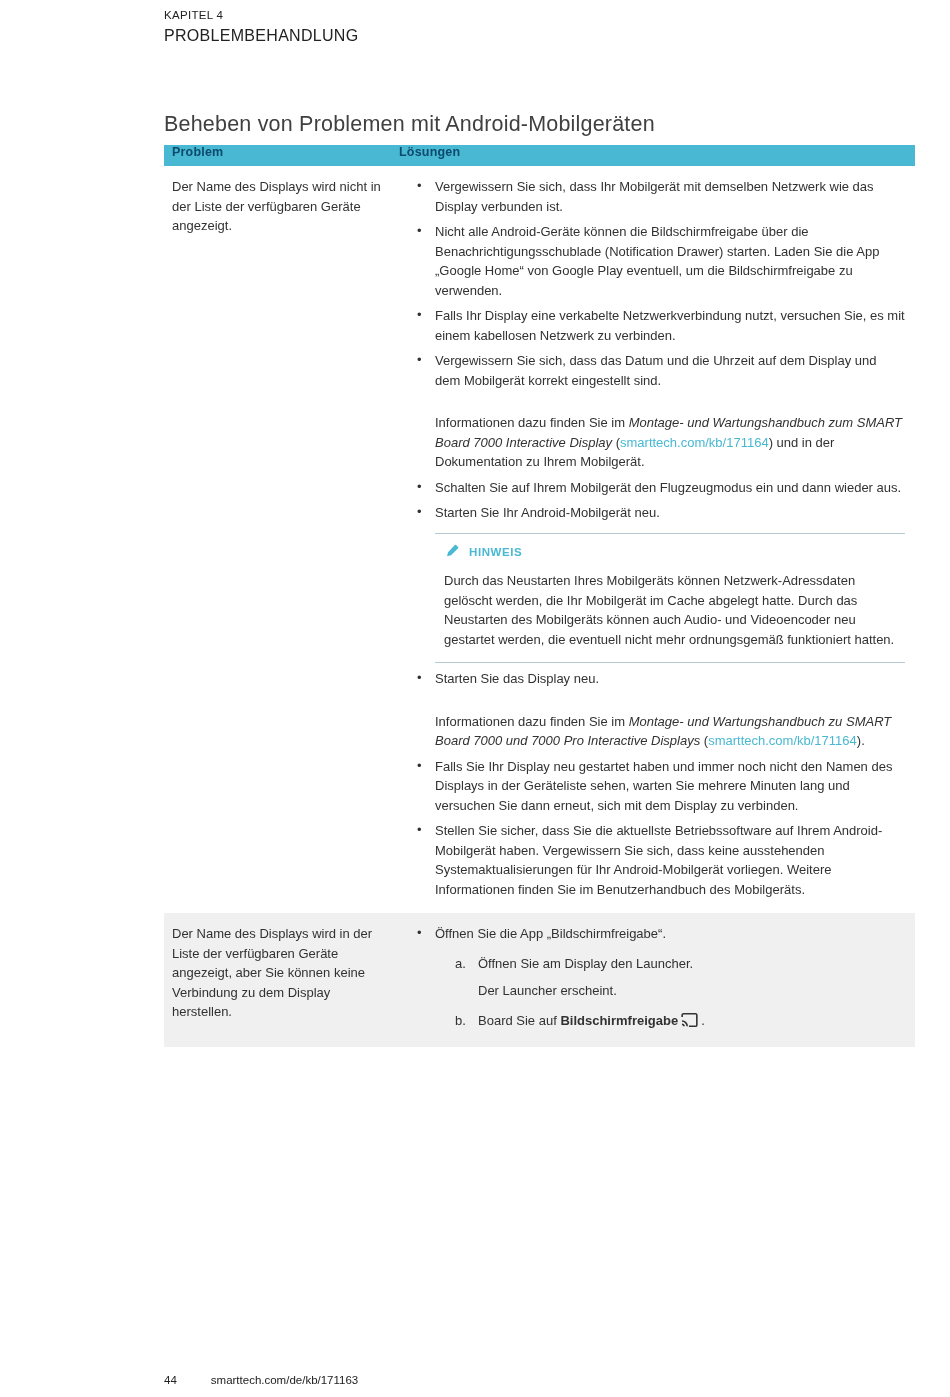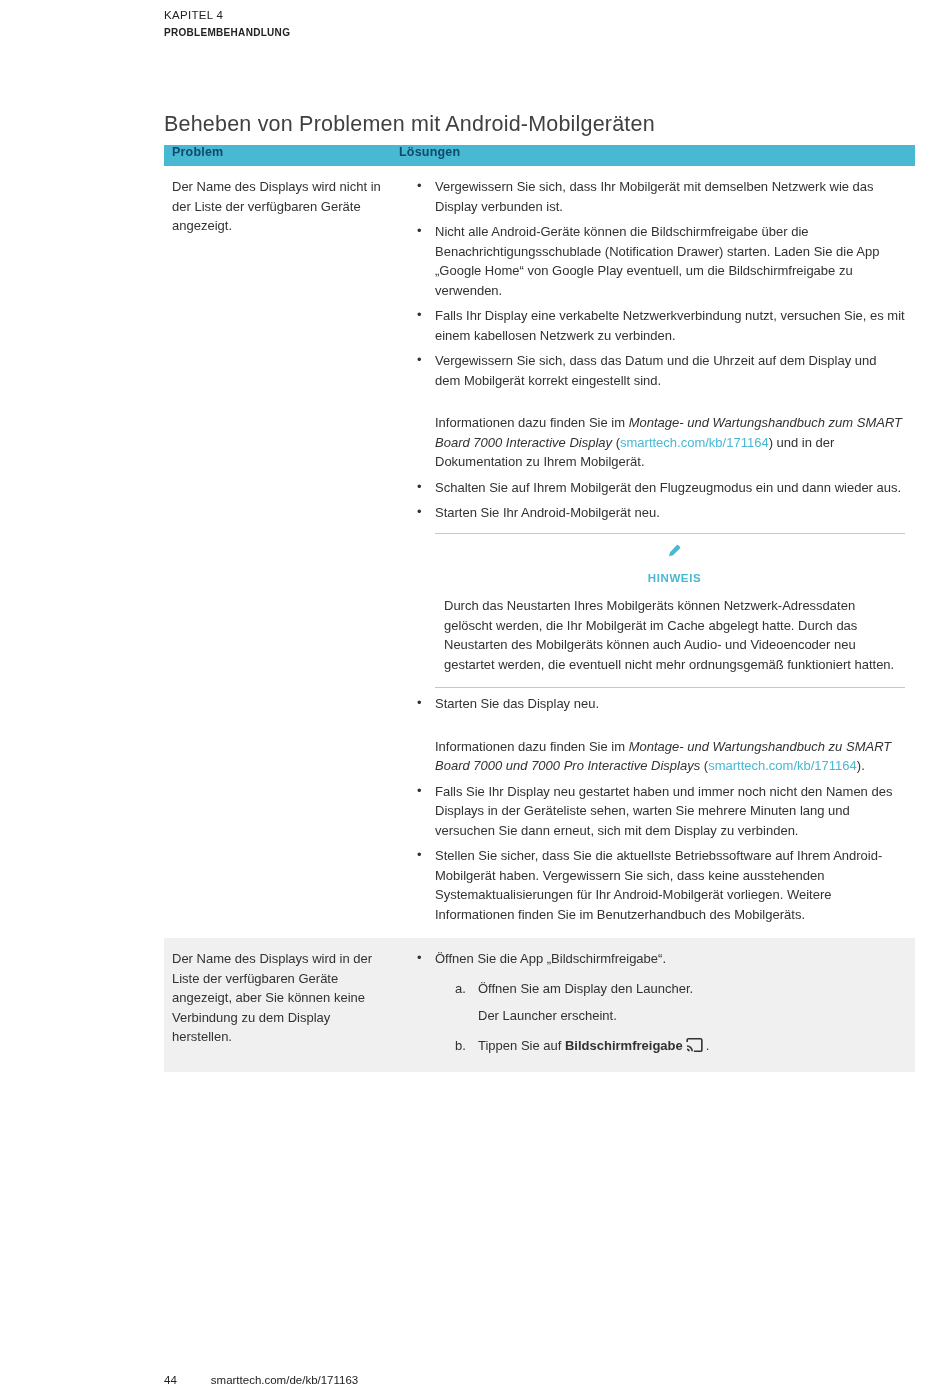--- a/index.html
+++ b/index.html
@@ -5,21 +5,21 @@
   * { margin:0; padding:0; box-sizing:border-box; }
   html, body { background:#ffffff; }
   body {
     width:950px; height:1397px; position:relative; overflow:hidden;
     font-family:"Liberation Sans","DejaVu Sans",sans-serif;
     font-size:13px; color:#323232;
   }
 
   .chapter-header { position:absolute; left:164px; top:9px; }
   .chapter-label { font-size:11.5px; letter-spacing:0.3px; color:#222222; }
-  .chapter-section { font-size:10px; font-weight:700; letter-spacing:0.3px; color:#222222; margin-top:6px; }
+  .chapter-section { font-size:16px; font-weight:400; letter-spacing:0.3px; color:#222222; margin-top:6px; }
 
   .page-title {
     position:absolute; left:164px; top:112px;
     font-size:21.5px; font-weight:400; color:#404040; letter-spacing:0.2px;
   }
 
   table.trouble-table {
     position:absolute; left:164px; top:145px; width:751px;
     border-collapse:collapse; table-layout:fixed; font-size:13px;
   }
@@ -47,21 +47,21 @@
 
   .para + .para { margin-top:23px; }
   .italic { font-style:italic; }
   .bold { font-weight:700; }
   a.link { color:#49b8d2; text-decoration:none; cursor:pointer; }
 
   .note {
     border-top:1px solid #b7ccd2; border-bottom:1px solid #b7ccd2;
     margin:10px 0 6px 0; padding:9px 0 13px 9px;
   }
-  .note-header { display:flex; align-items:center; gap:8px;flex-direction:column; }
+  .note-header { display:flex; align-items:center; gap:8px; }
   .note-label { color:#49b8d2; font-weight:700; font-size:11.5px; letter-spacing:0.6px; }
   .note-text { margin-top:9px; line-height:1.5; }
 
   .substeps { margin-top:9px; }
   .substep { display:flex; margin:10px 0 0 20px; }
   .substep-label { width:23px; flex:none; }
   .substep-body { flex:1; }
   .substep-result { margin-top:8px; }
 
   .inline-icon { display:inline-block; vertical-align:-3px; margin:0 2px; }
@@ -153,21 +153,21 @@
             <div class="substeps">
               <div class="substep">
                 <span class="substep-label">a.</span>
                 <span class="substep-body">
                   <span class="para">Öffnen Sie am Display den Launcher.</span>
                   <span class="substep-result" style="display:block;">Der Launcher erscheint.</span>
                 </span>
               </div>
               <div class="substep">
                 <span class="substep-label">b.</span>
-                <span class="substep-body"><span>Tippen Sie auf </span><span class="bold">Bildschirmfreigabe</span><span class="inline-icon"><svg width="19" height="16" viewBox="0 0 20 17">
+                <span class="substep-body"><span>Board Sie auf </span><span class="bold">Bildschirmfreigabe</span><span class="inline-icon"><svg width="19" height="16" viewBox="0 0 20 17">
                         <path d="M2.2 5.4 V3.3 a1.5 1.5 0 0 1 1.5 -1.5 h12.6 a1.5 1.5 0 0 1 1.5 1.5 v10.4 a1.5 1.5 0 0 1 -1.5 1.5 h-6.9" fill="none" stroke="#333333" stroke-width="1.7"></path>
                         <path d="M2 9.6 a5.6 5.6 0 0 1 5.6 5.6" fill="none" stroke="#333333" stroke-width="1.7"></path>
                         <path d="M2 13 a2.2 2.2 0 0 1 2.2 2.2" fill="none" stroke="#333333" stroke-width="1.7"></path>
                       </svg></span><span>.</span></span>
               </div>
             </div>
           </li>
         </ul>
       </td>
     </tr>

